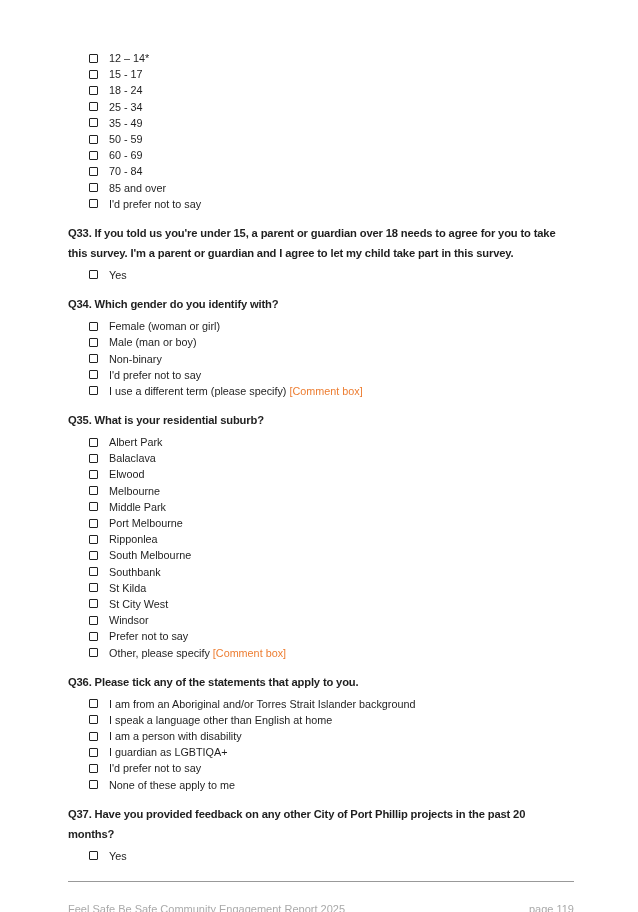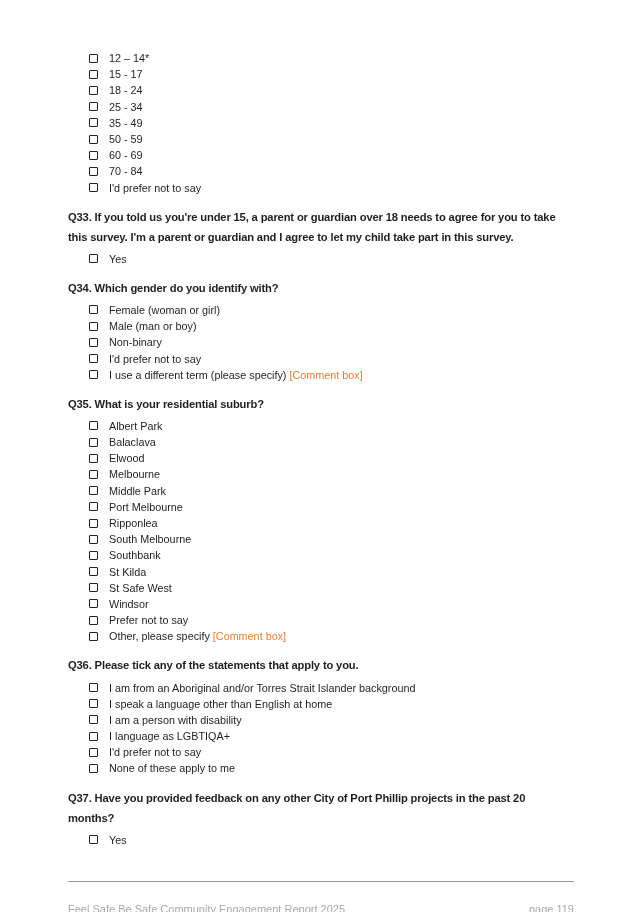--- a/index.html
+++ b/index.html
@@ -95,20 +95,24 @@
         <div class="option">
           <span class="checkbox"></span>
           <span class="option-label">60 - 69</span>
         </div>
         <div class="option">
           <span class="checkbox"></span>
           <span class="option-label">70 - 84</span>
         </div>
         <div class="option">
           <span class="checkbox"></span>
+          <span class="option-label">85 and over</span>
+        </div>
+        <div class="option">
+          <span class="checkbox"></span>
           <span class="option-label">I'd prefer not to say</span>
         </div>
       </div>
       <div class="question-heading">Q33. If you told us you're under 15, a parent or guardian over 18 needs to agree for you to take this survey. I'm a parent or guardian and I agree to let my child take part in this survey.</div>
       <div class="options">
         <div class="option">
           <span class="checkbox"></span>
           <span class="option-label">Yes</span>
         </div>
       </div>
@@ -172,21 +176,21 @@
         <div class="option">
           <span class="checkbox"></span>
           <span class="option-label">Southbank</span>
         </div>
         <div class="option">
           <span class="checkbox"></span>
           <span class="option-label">St Kilda</span>
         </div>
         <div class="option">
           <span class="checkbox"></span>
-          <span class="option-label">St Safe West</span>
+          <span class="option-label">St City West</span>
         </div>
         <div class="option">
           <span class="checkbox"></span>
           <span class="option-label">Windsor</span>
         </div>
         <div class="option">
           <span class="checkbox"></span>
           <span class="option-label">Prefer not to say</span>
         </div>
         <div class="option">
@@ -203,21 +207,21 @@
         <div class="option">
           <span class="checkbox"></span>
           <span class="option-label">I speak a language other than English at home</span>
         </div>
         <div class="option">
           <span class="checkbox"></span>
           <span class="option-label">I am a person with disability</span>
         </div>
         <div class="option">
           <span class="checkbox"></span>
-          <span class="option-label">I language as LGBTIQA+</span>
+          <span class="option-label">I guardian as LGBTIQA+</span>
         </div>
         <div class="option">
           <span class="checkbox"></span>
           <span class="option-label">I'd prefer not to say</span>
         </div>
         <div class="option">
           <span class="checkbox"></span>
           <span class="option-label">None of these apply to me</span>
         </div>
       </div>

